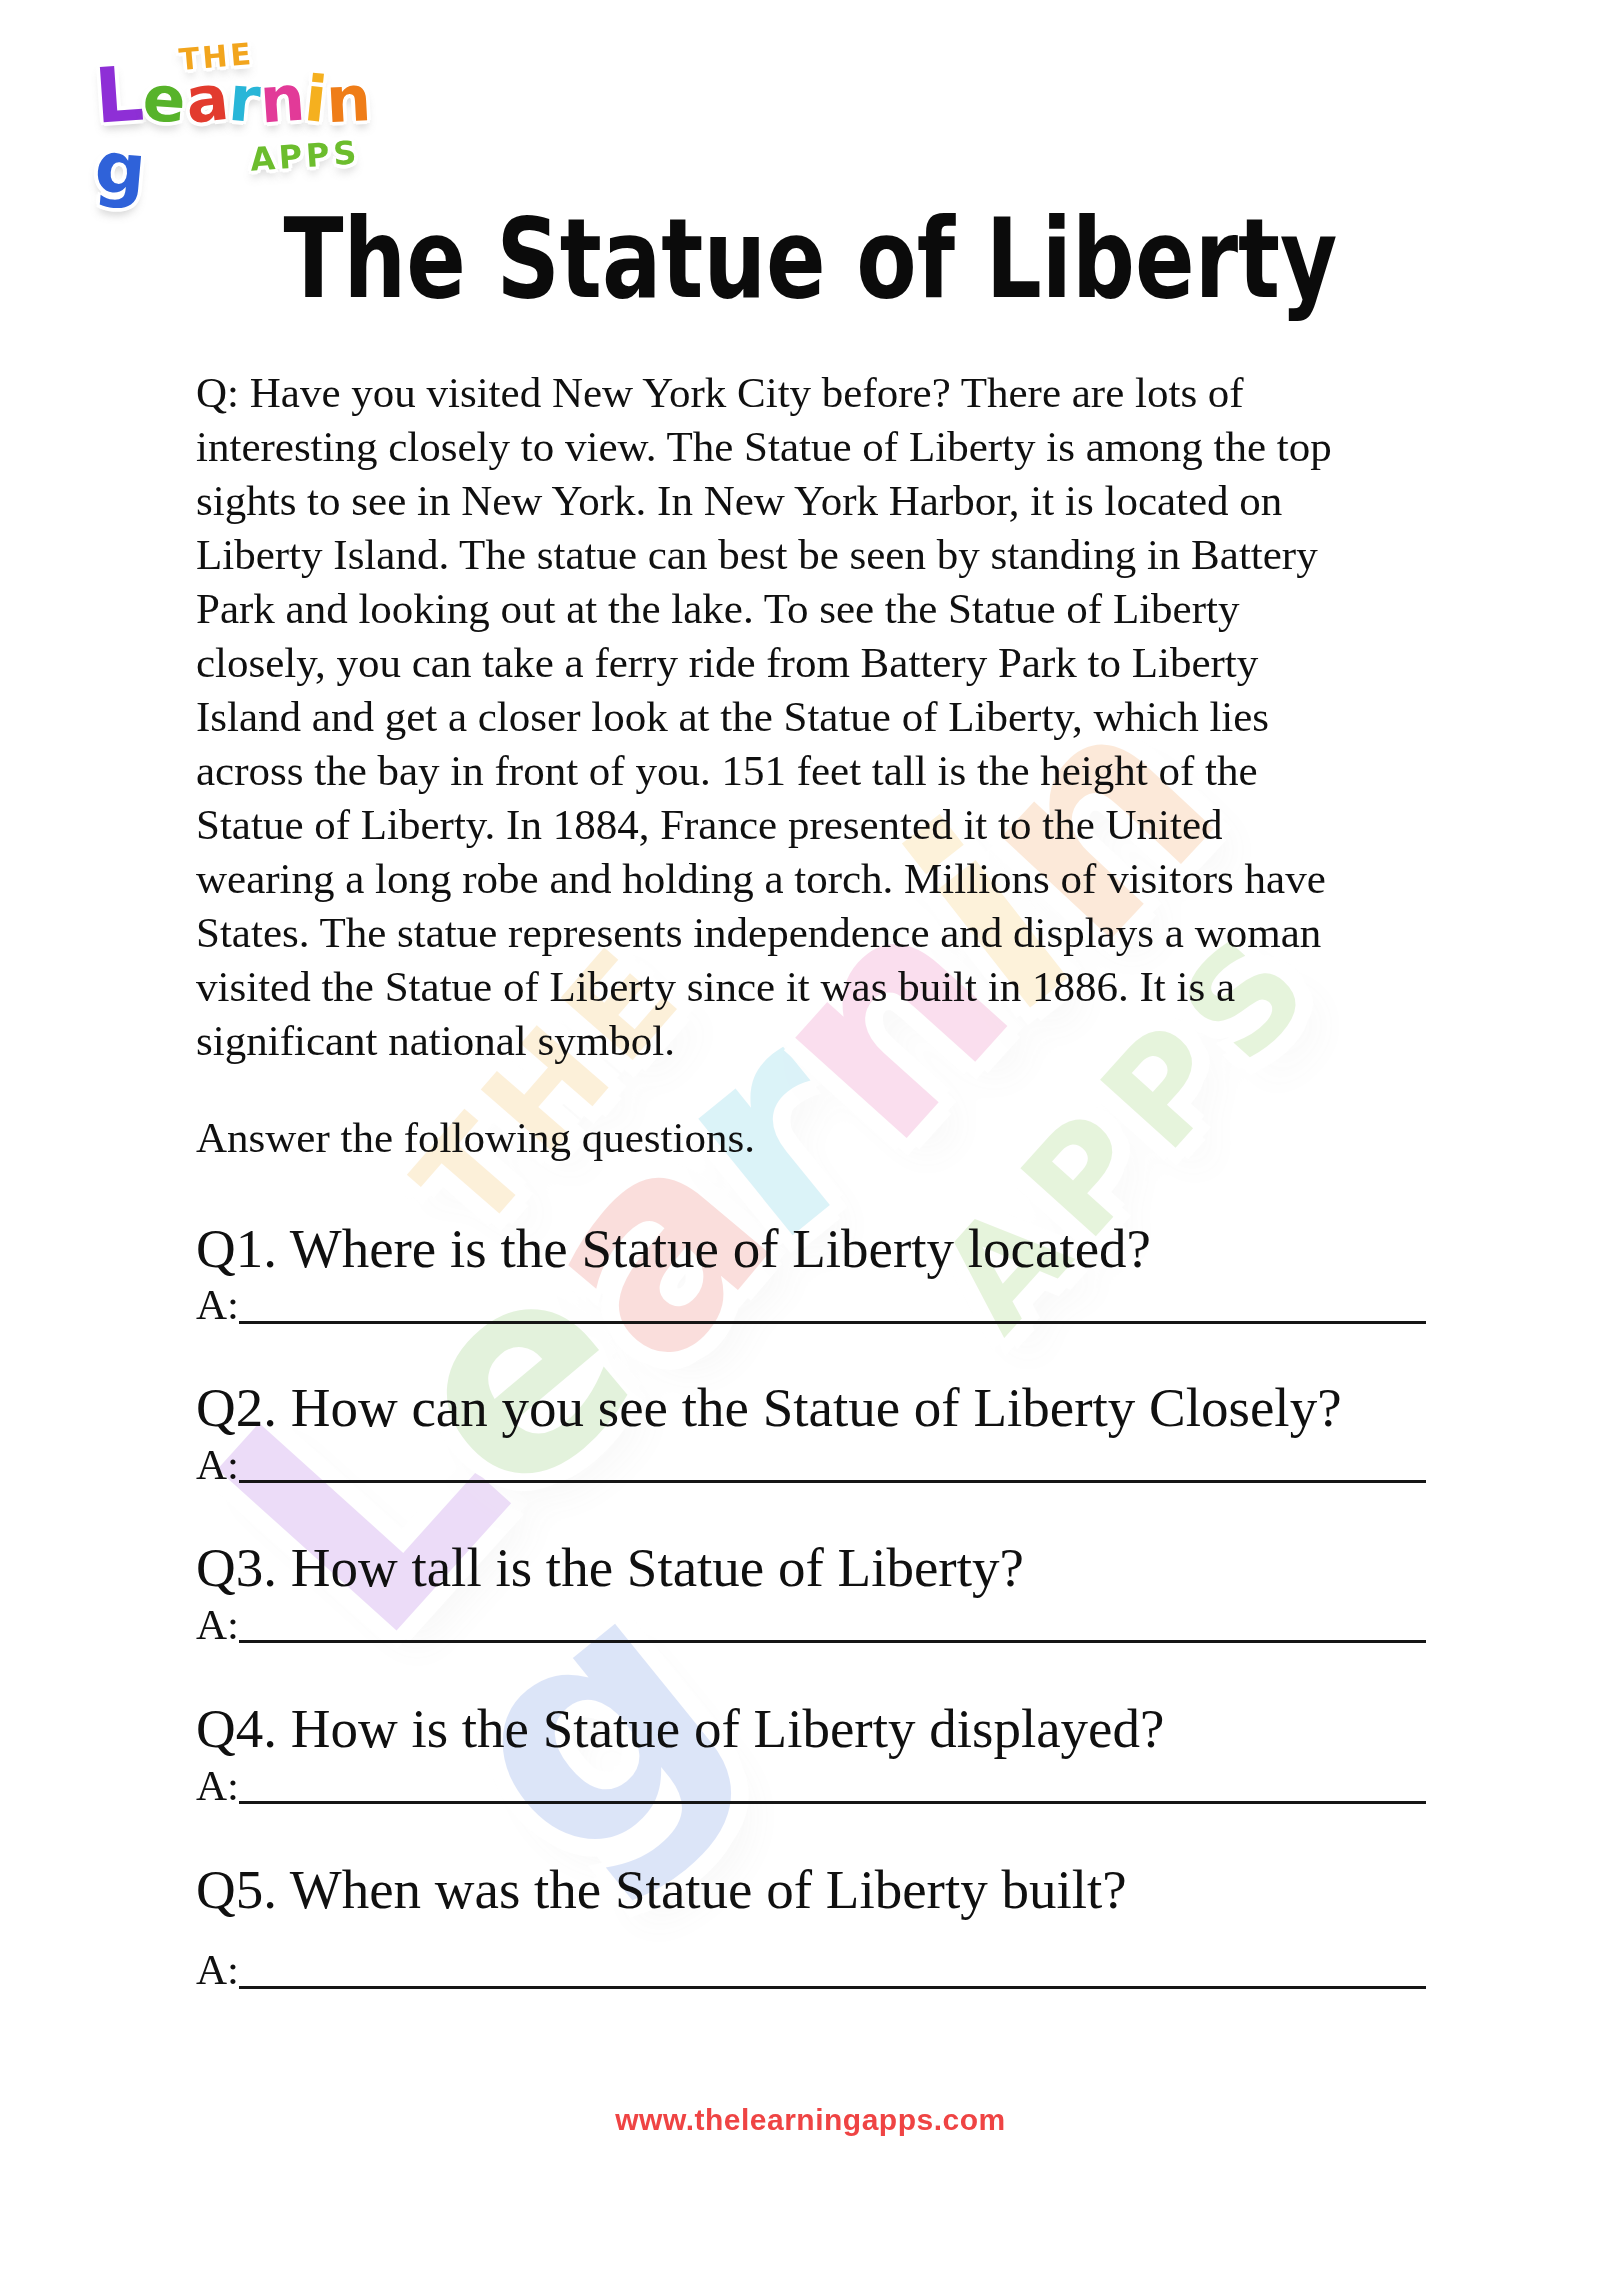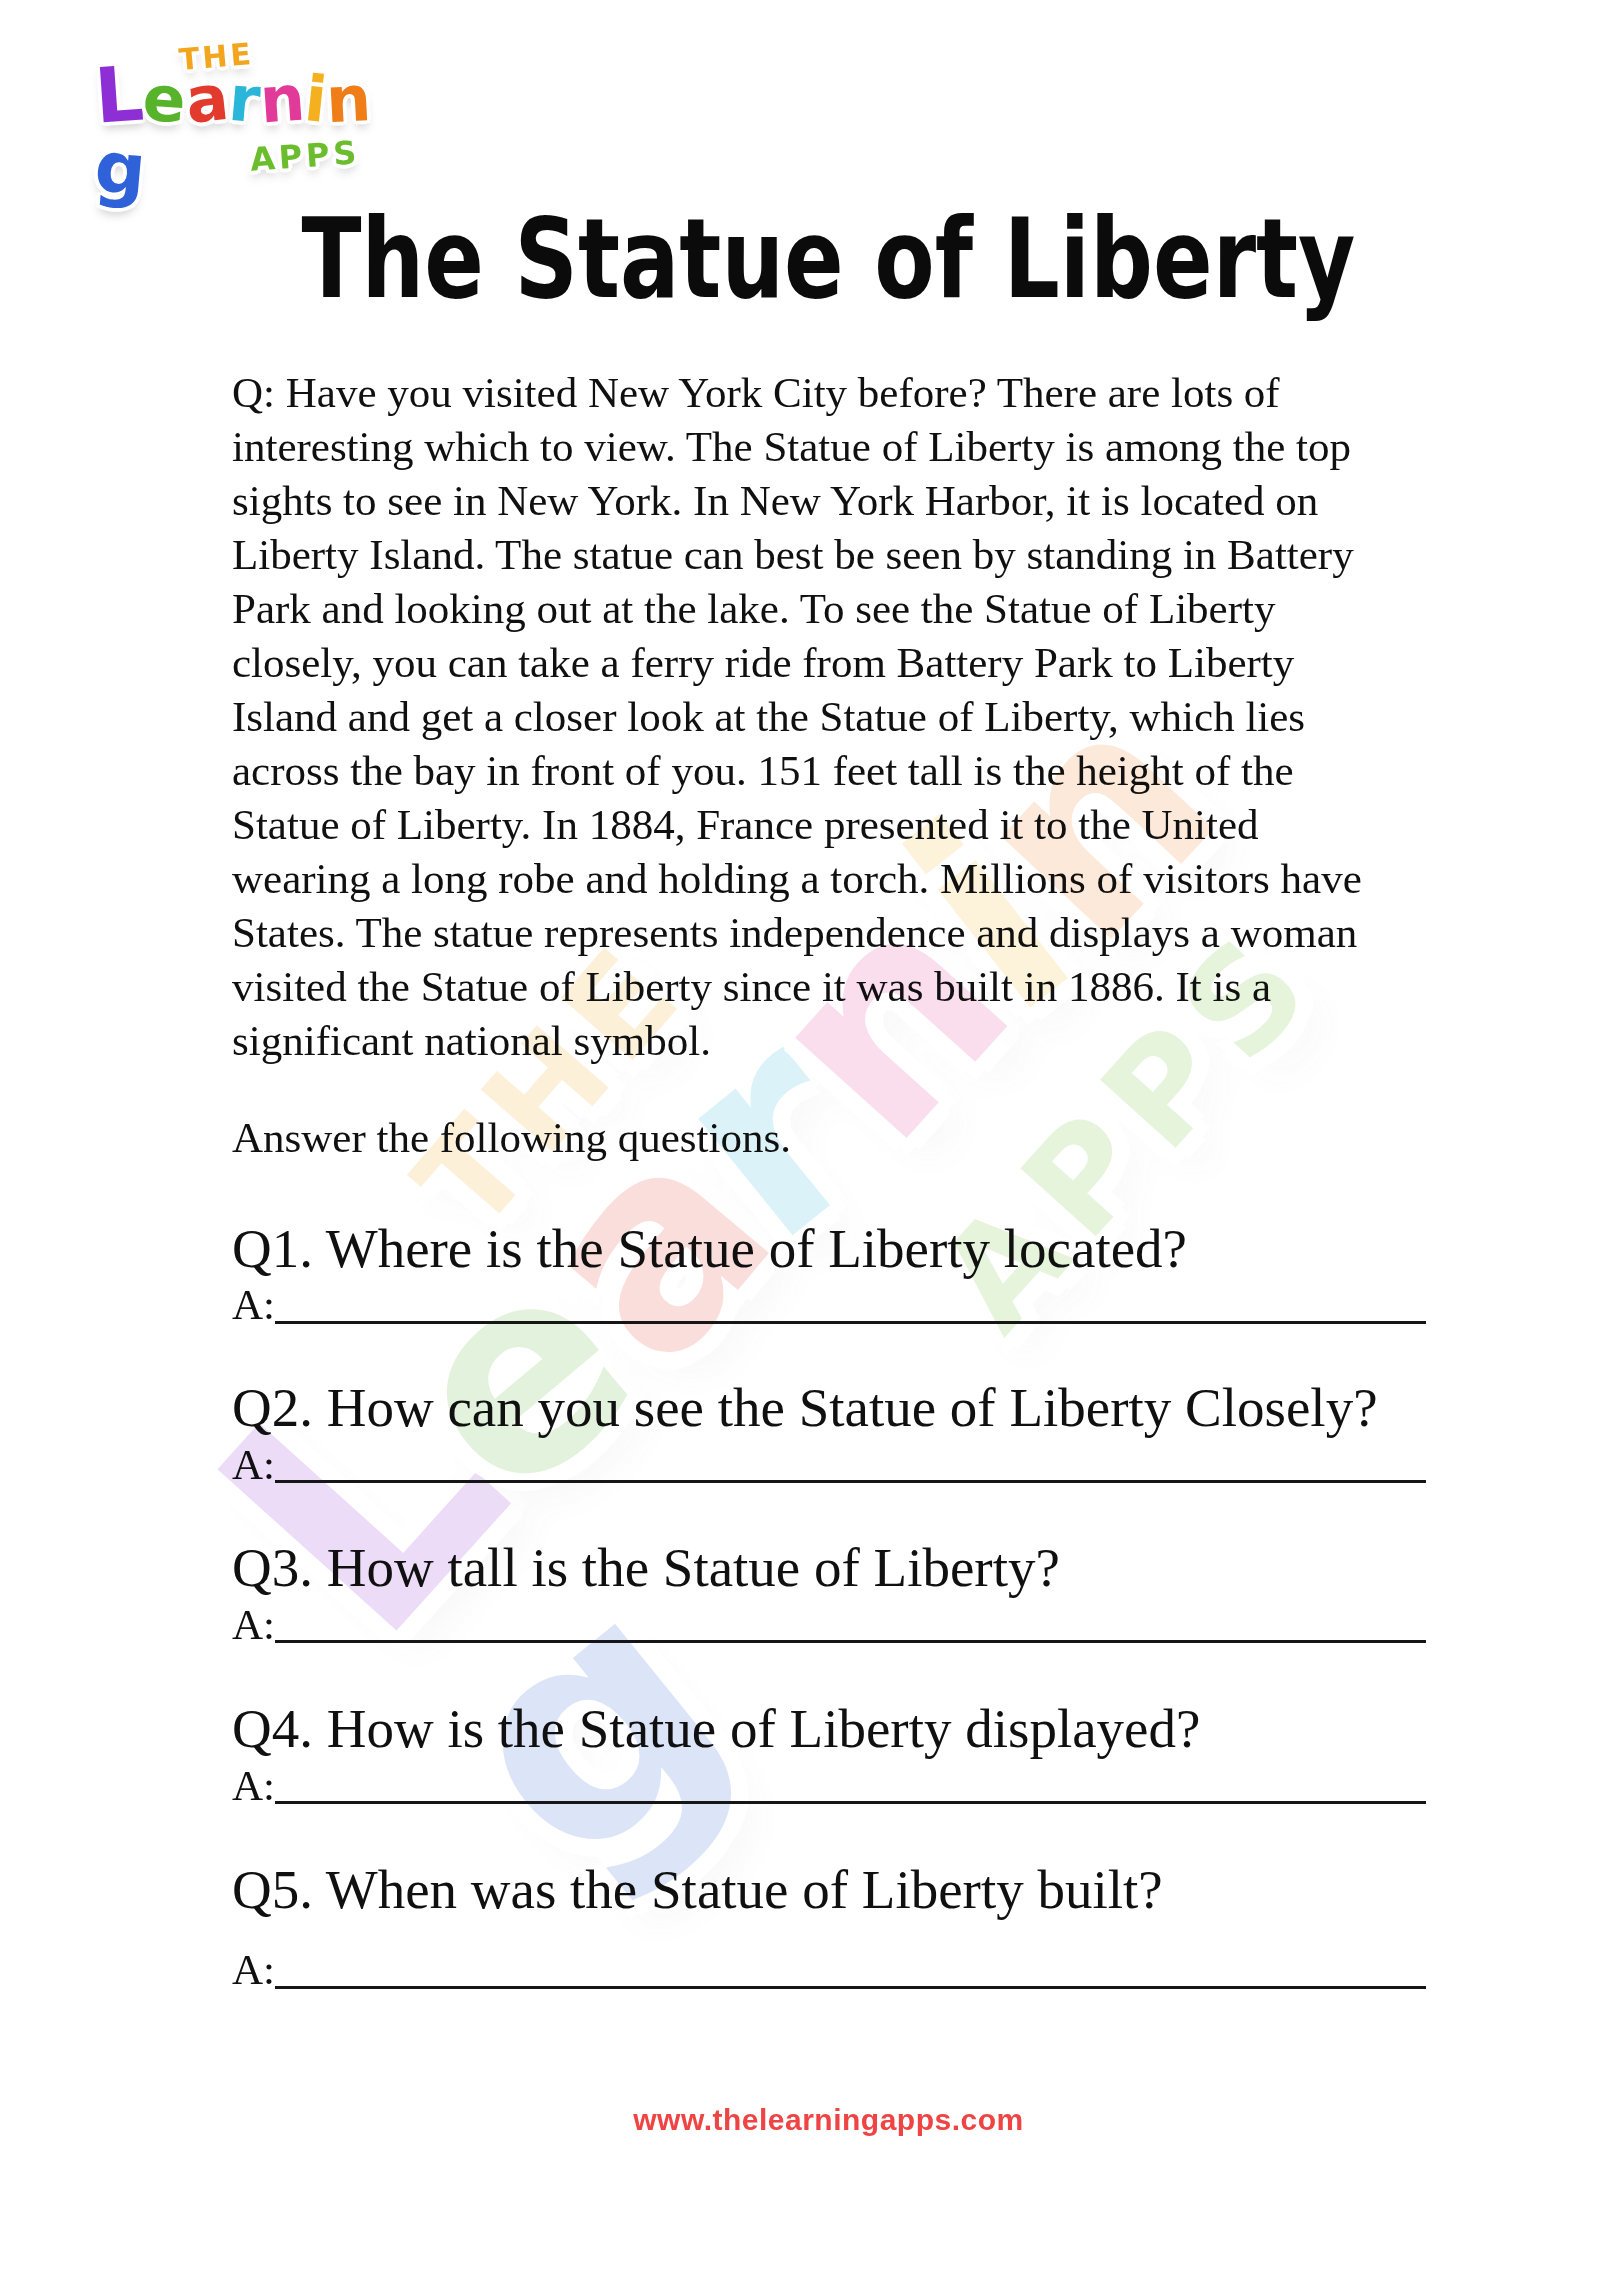--- a/index.html
+++ b/index.html
@@ -57,21 +57,21 @@
   .watermark{
     position:absolute;left:659px;top:1090px;
     transform:rotate(-44deg) scale(4.35);
     transform-origin:155px 70px;
     opacity:0.16;
     z-index:0;
     pointer-events:none;
   }
 
   
-  .content{position:relative;z-index:1;padding-left:36px;}
+  .content{position:relative;z-index:1;}
   .title{
     margin:196px 0 0 0;
     text-align:center;
     font-family:"DejaVu Sans", sans-serif;
     font-weight:bold;
     font-size:110px;
     line-height:1.15;
     color:#0b0b0b;
     transform:scaleX(0.80);
     transform-origin:50% 50%;
@@ -137,21 +137,21 @@
       <div class="tl-apps tl-outline">APPS</div>
     </div>
   </div>
 
   <div class="content">
 
     <h1 class="title">The Statue of Liberty</h1>
 
     <div class="passage">
       <div class="passage-line">Q: Have you visited New York City before? There are lots of</div>
-      <div class="passage-line">interesting which to view. The Statue of Liberty is among the top</div>
+      <div class="passage-line">interesting closely to view. The Statue of Liberty is among the top</div>
       <div class="passage-line">sights to see in New York. In New York Harbor, it is located on</div>
       <div class="passage-line">Liberty Island. The statue can best be seen by standing in Battery</div>
       <div class="passage-line">Park and looking out at the lake. To see the Statue of Liberty</div>
       <div class="passage-line">closely, you can take a ferry ride from Battery Park to Liberty</div>
       <div class="passage-line">Island and get a closer look at the Statue of Liberty, which lies</div>
       <div class="passage-line">across the bay in front of you. 151 feet tall is the height of the</div>
       <div class="passage-line">Statue of Liberty. In 1884, France presented it to the United</div>
       <div class="passage-line">wearing a long robe and holding a torch. Millions of visitors have</div>
       <div class="passage-line">States. The statue represents independence and displays a woman</div>
       <div class="passage-line">visited the Statue of Liberty since it was built in 1886. It is a</div>

